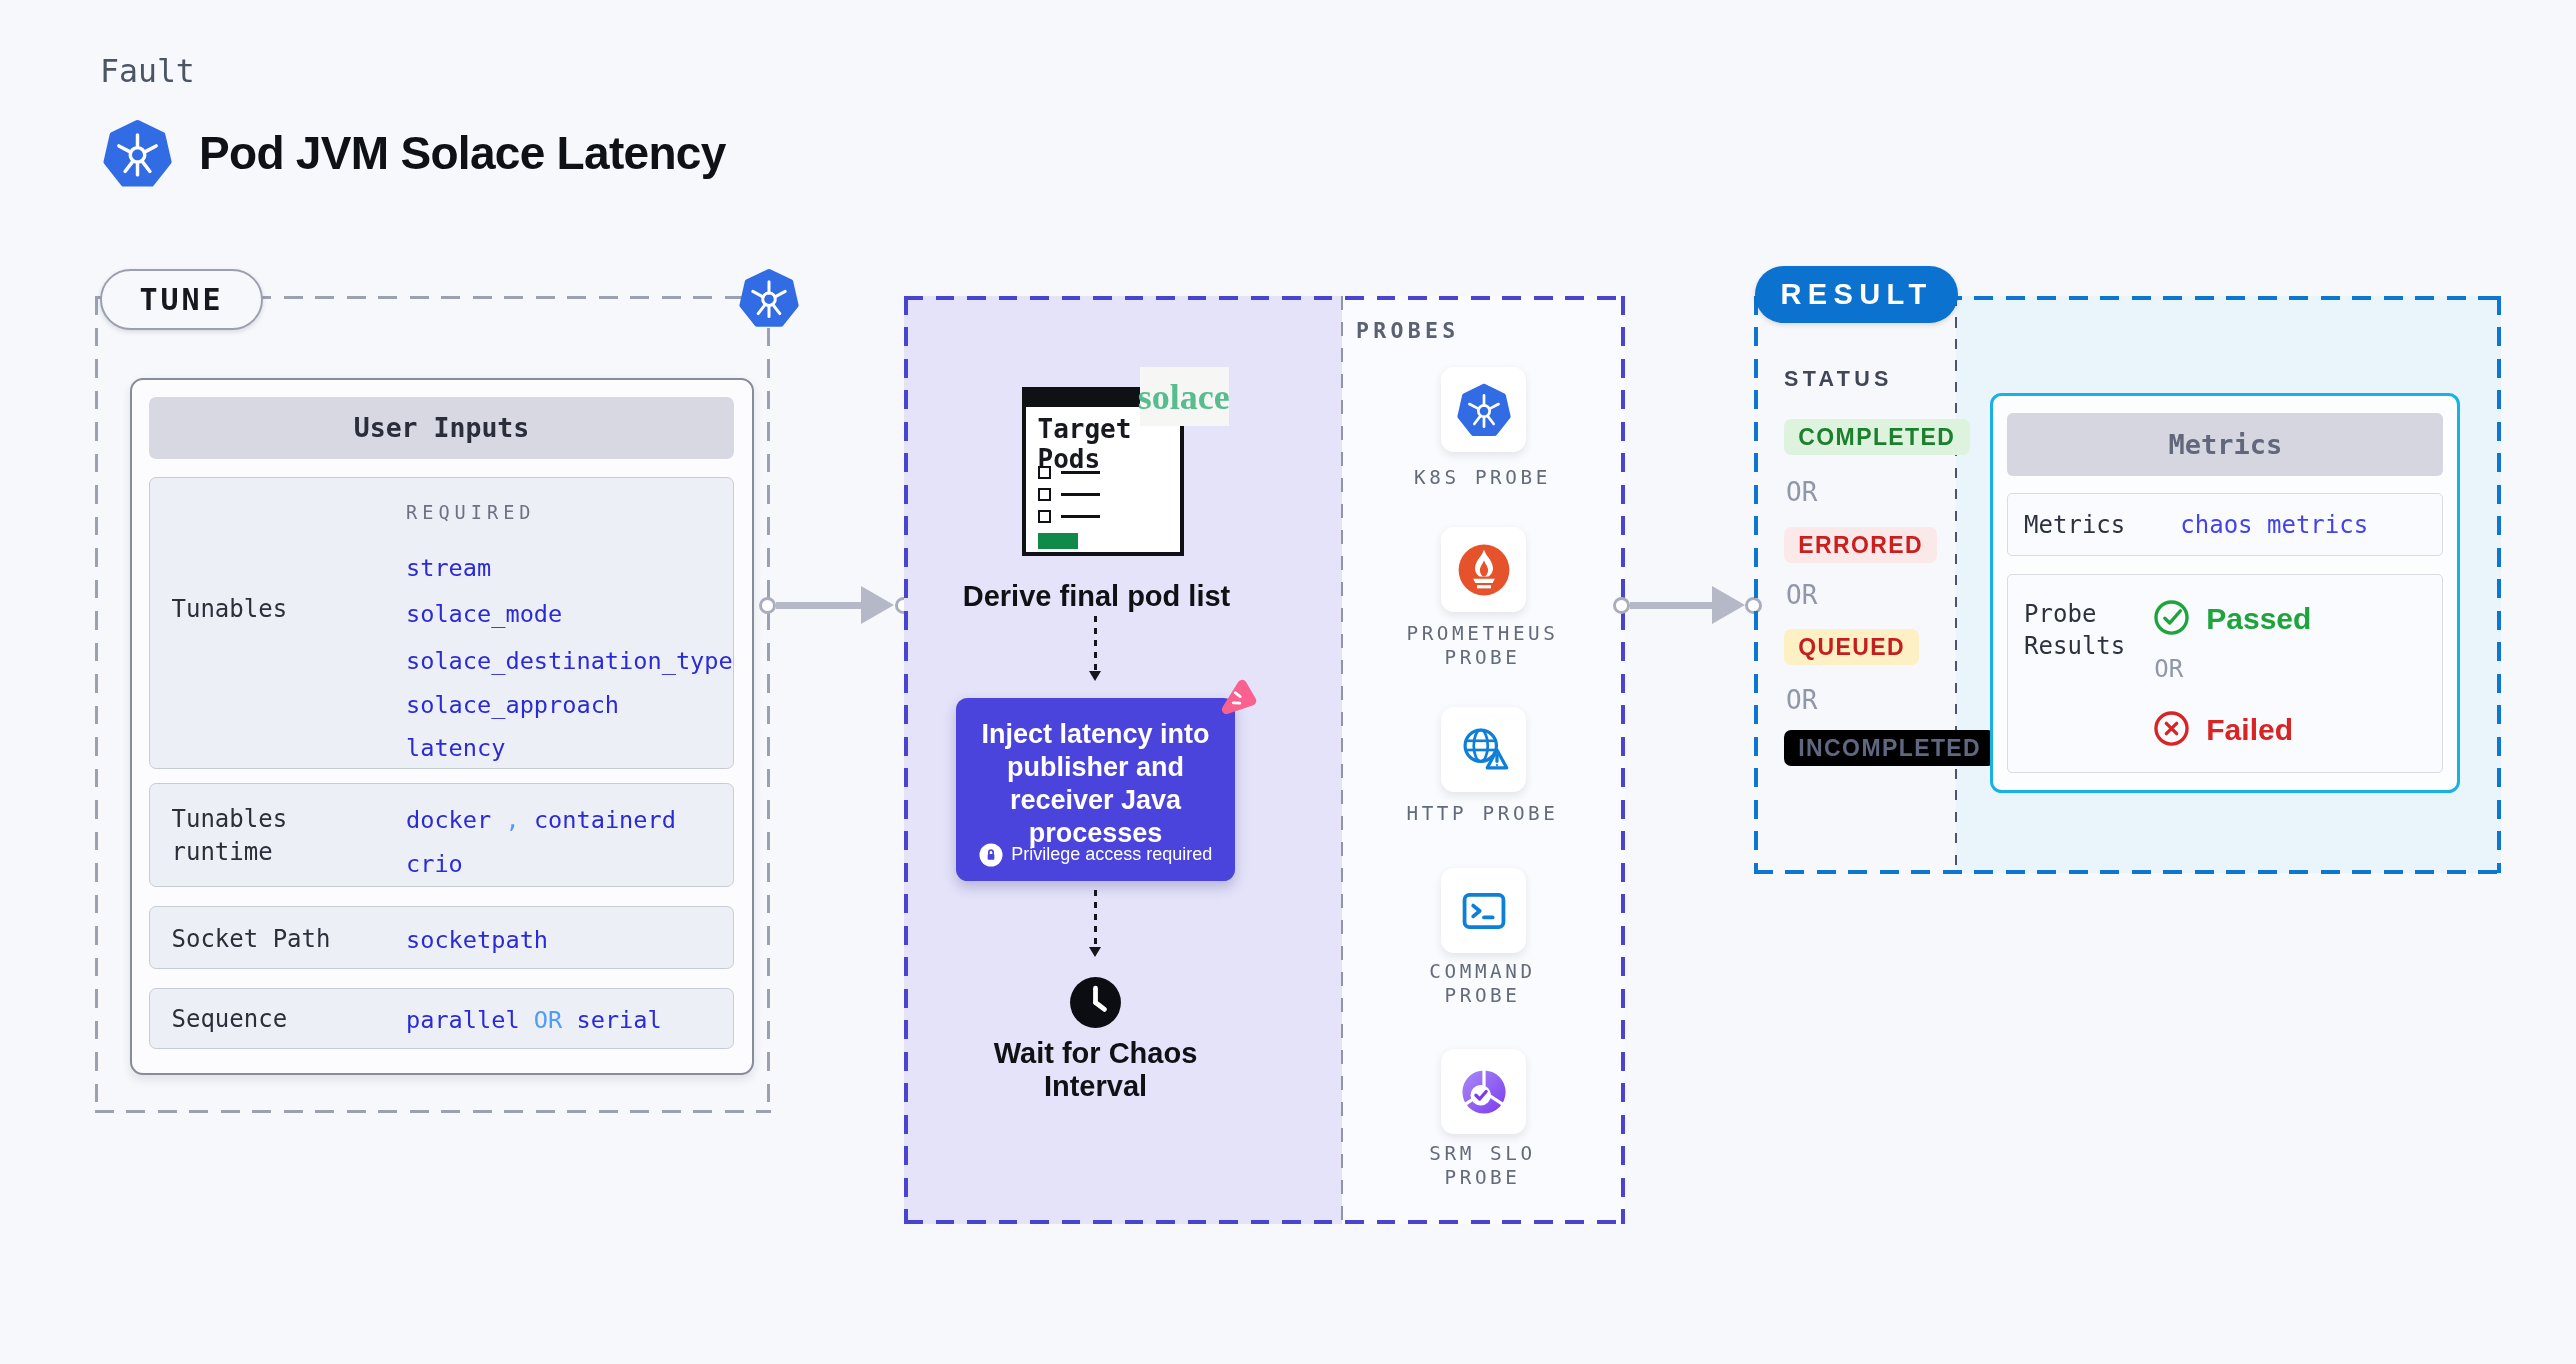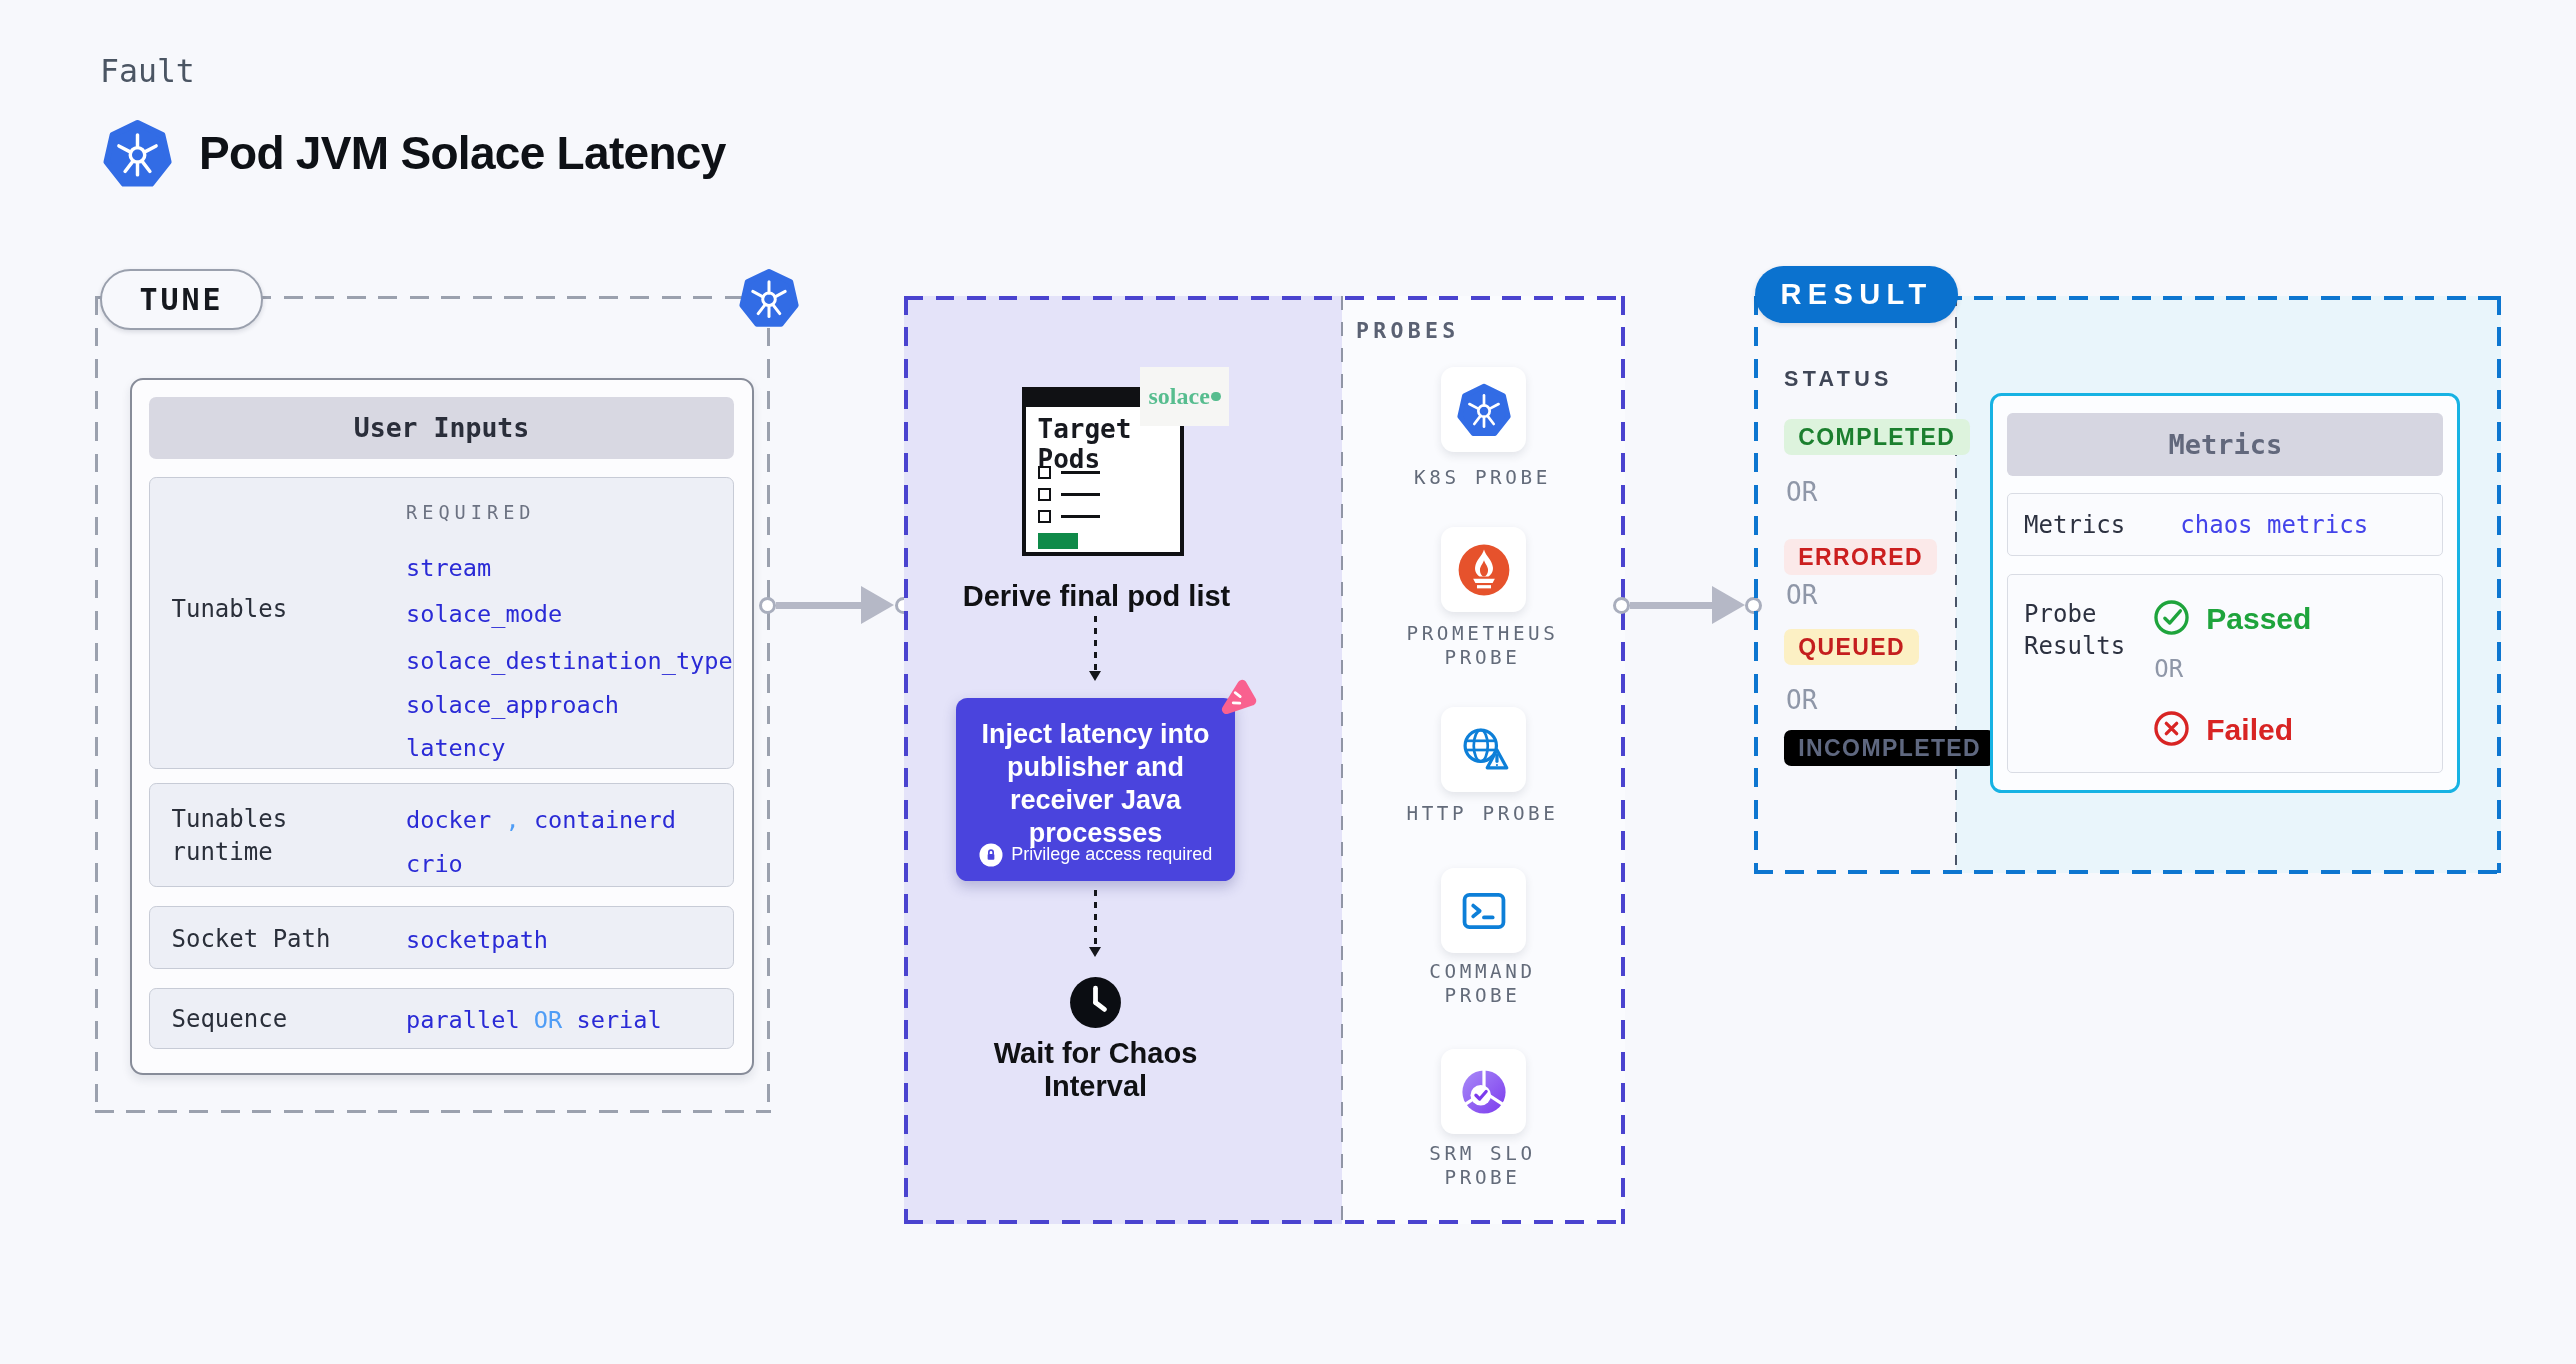--- a/index.html
+++ b/index.html
@@ -59,21 +59,21 @@
   .lav-fill{left:904px;top:296px;width:438px;height:928px;background:#e4e3f9;}
   .probes-fill{left:1342px;top:296px;width:283px;height:928px;background:#fafbfe;}
   .window{left:1022px;top:387px;width:162px;height:169px;background:#ffffff;border:4.3px solid #101114;box-sizing:border-box;}
   .window-bar{position:absolute;left:0;top:0;width:100%;height:15.8px;background:#101114;}
   .window-title{position:absolute;left:11.5px;top:23px;width:107px;font-size:26px;font-weight:bold;line-height:30px;color:#17191f;}
   .checkrow{position:absolute;left:11.5px;display:flex;align-items:center;}
   .checkbox{width:13px;height:13px;border:2.1px solid #101114;box-sizing:border-box;}
   .checkline{width:39px;height:2.9px;background:#101114;margin-left:10px;}
   .greenrect{position:absolute;left:11.5px;top:142px;width:40px;height:15.8px;background:#0f8a49;}
   .solace-box{left:1140px;top:367px;width:89px;height:59px;background:#f6f6f4;display:flex;align-items:center;justify-content:center;}
-  .solace-text{font-family:"Liberation Serif",serif;font-weight:bold;font-size:24px;color:#57bd8f;}
+  .solace-text{font-family:"Liberation Serif",serif;font-weight:bold;font-size:36px;color:#57bd8f;}
   .solace-dot{display:inline-block;width:9.3px;height:9.3px;border-radius:50%;background:#57bd8f;margin-left:1.4px;}
   .derive{left:953px;top:580px;width:287px;text-align:center;font-size:29px;font-weight:bold;color:#101114;}
   .inject{left:956px;top:698px;width:279px;height:183px;background:#4a44dd;border-radius:11.5px;
           box-shadow:0 5.7px 13px rgba(40,40,120,.25);}
   .inject-text{position:absolute;left:0;top:20px;width:100%;text-align:center;color:#ffffff;
           font-size:27px;font-weight:bold;line-height:33px;white-space:pre-line;}
   .priv{position:absolute;left:0;bottom:14.3px;width:100%;display:flex;align-items:center;justify-content:center;gap:8.6px;}
   .priv-text{color:#ffffff;font-size:18px;}
   .clock{left:1069px;top:976px;width:53px;height:53px;}
   .wait{left:988px;top:1037px;width:215px;text-align:center;font-size:29px;font-weight:bold;line-height:33px;color:#101114;white-space:pre-line;}
@@ -353,21 +353,21 @@
   <div class="dash-h dash-blue-h" style="left:1754px;top:870px;width:747px;"></div>
   <div class="dash-v dash-blue-v" style="left:1754px;top:296px;height:577px;"></div>
   <div class="dash-v dash-blue-v" style="left:2497px;top:296px;height:577px;"></div>
   <div class="sep-dark-v" style="left:1955px;top:296px;height:577px;"></div>
 
   <div class="pill result-pill sans">RESULT</div>
 
   <div class="abs status-label sans">STATUS</div>
   <div class="badge b-completed sans" style="top:419px;">COMPLETED</div>
   <div class="or mono" style="top:477px;">OR</div>
-  <div class="badge b-errored sans" style="top:527px;margin-top:12px;">ERRORED</div>
+  <div class="badge b-errored sans" style="top:527px;">ERRORED</div>
   <div class="or mono" style="top:580px;">OR</div>
   <div class="badge b-queued sans" style="top:629px;">QUEUED</div>
   <div class="or mono" style="top:685px;">OR</div>
   <div class="badge b-incompleted sans" style="top:730px;">INCOMPLETED</div>
 
   <div class="abs output-box">
     <div class="out-header mono">Metrics</div>
 
     <div class="out-row" style="top:97px;height:63px;">
       <div class="out-label mono" style="top:15.8px;">Metrics</div>

